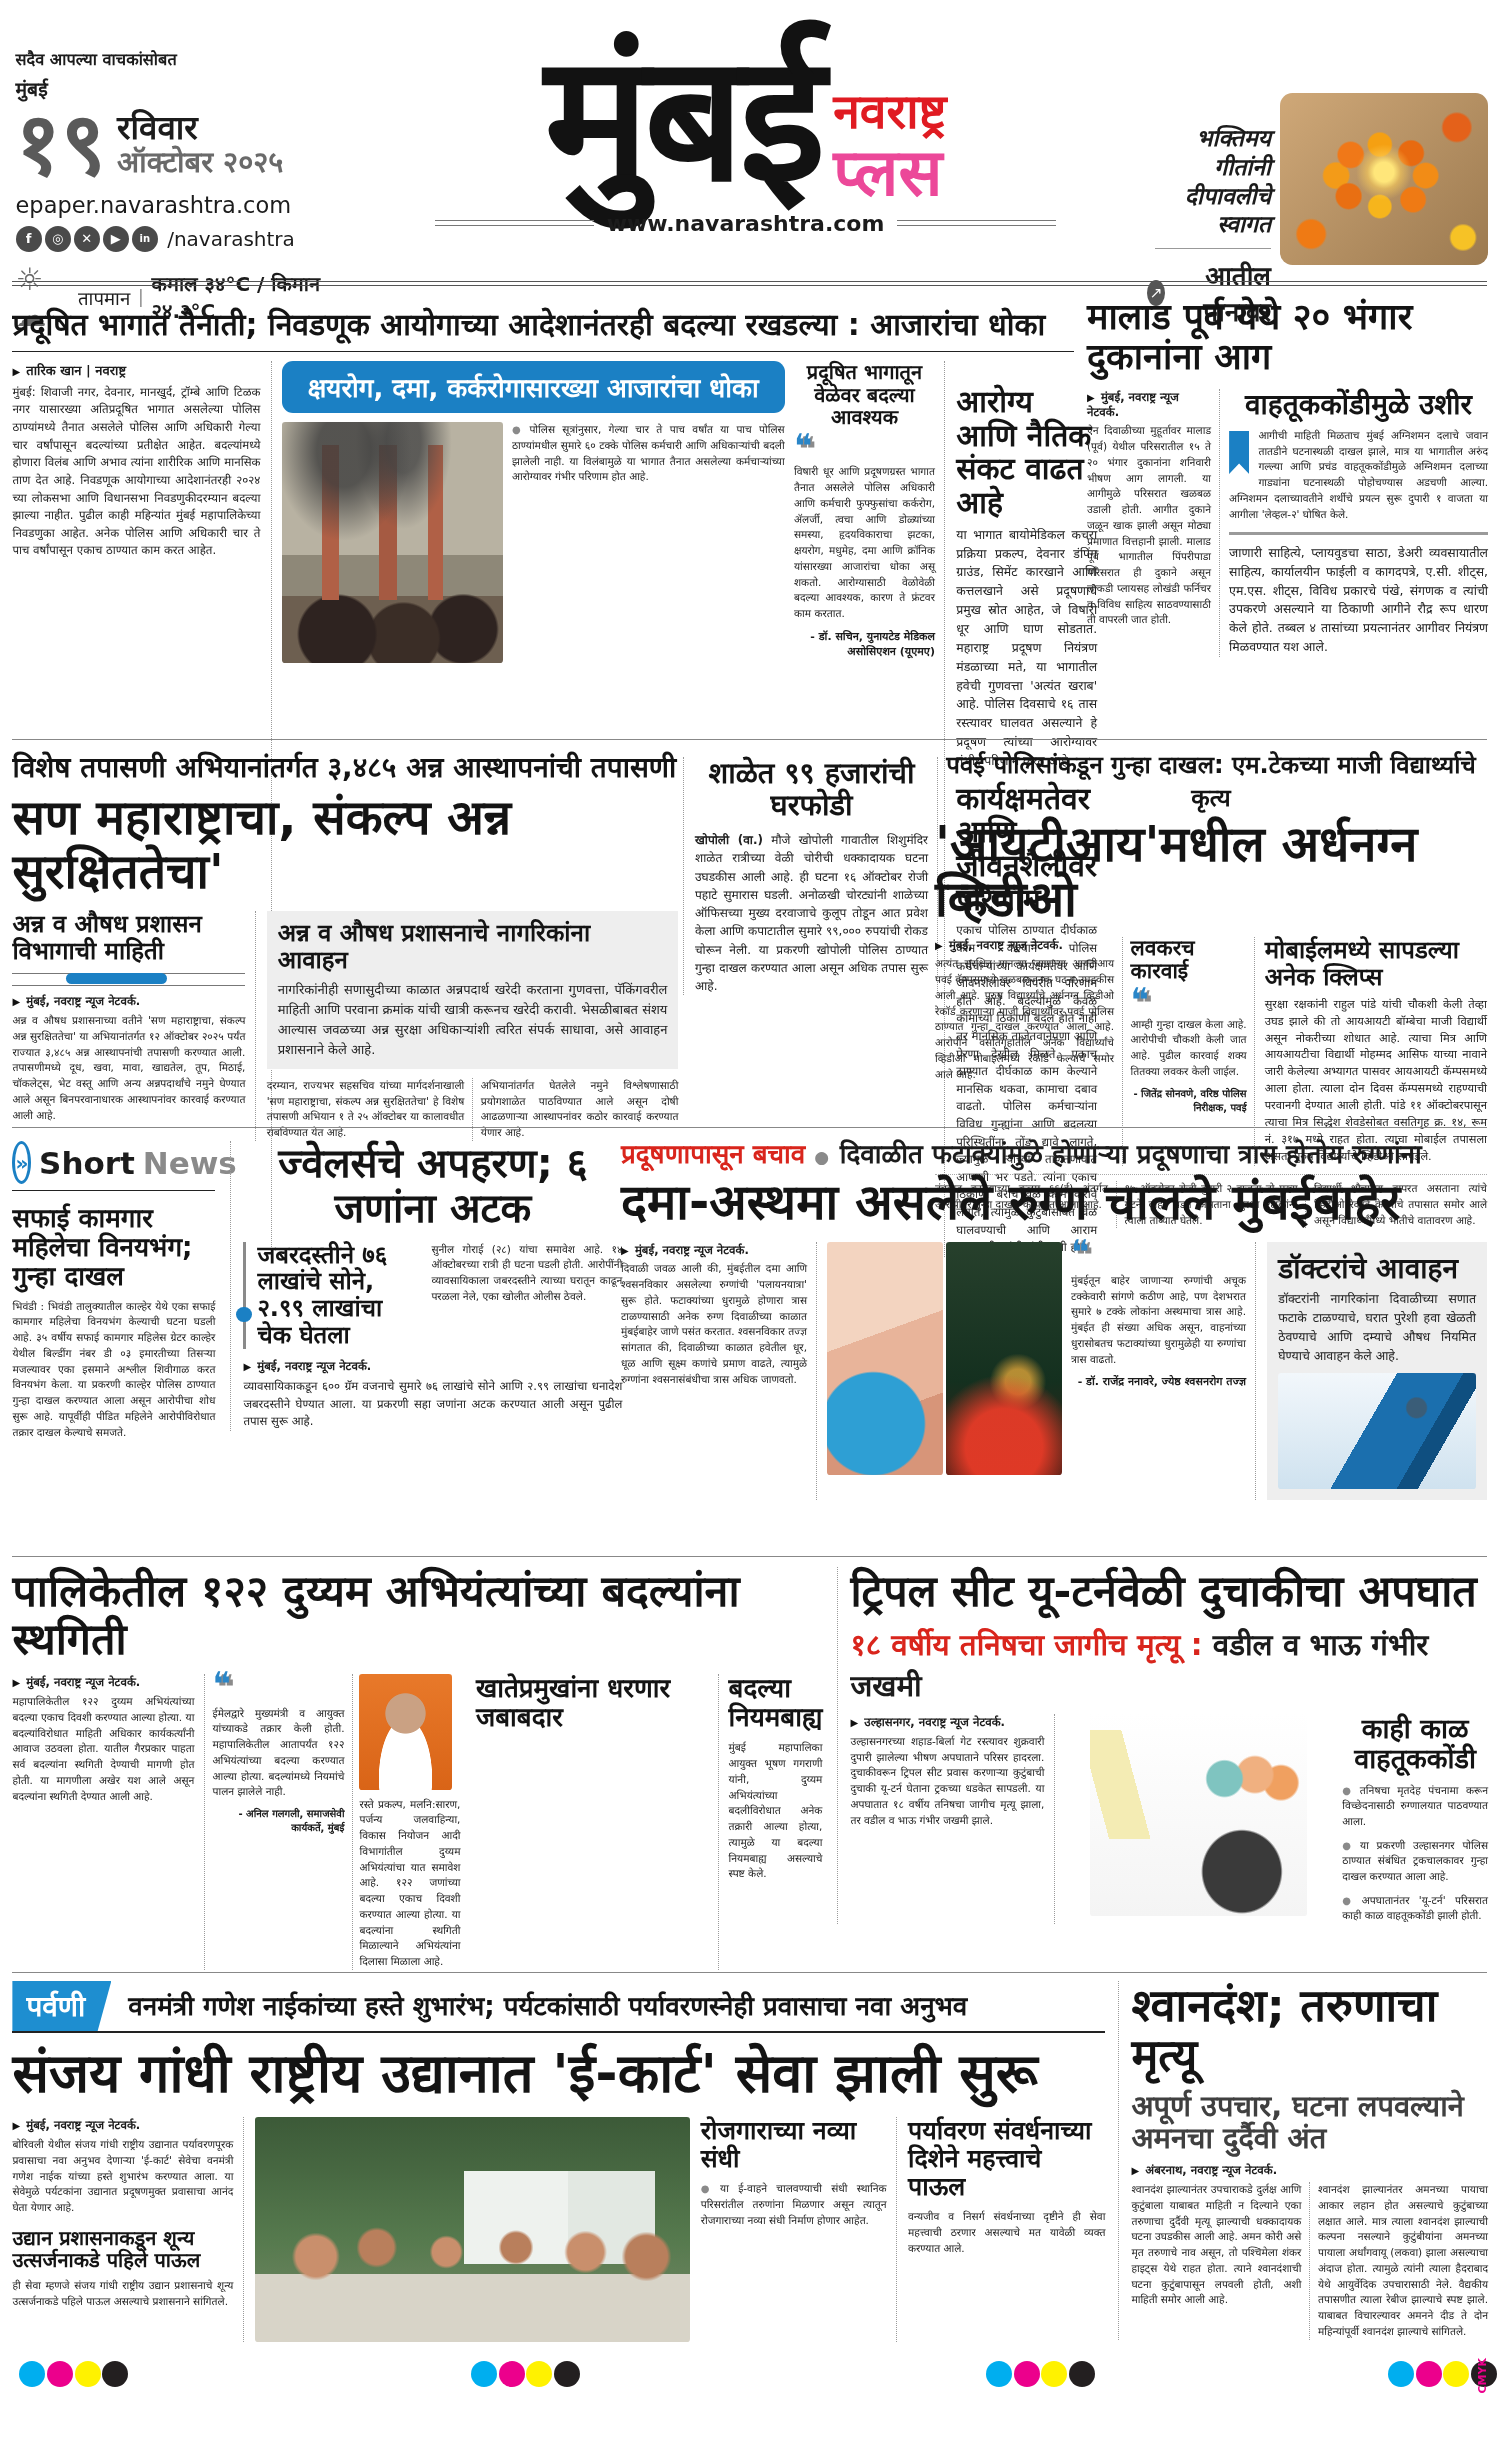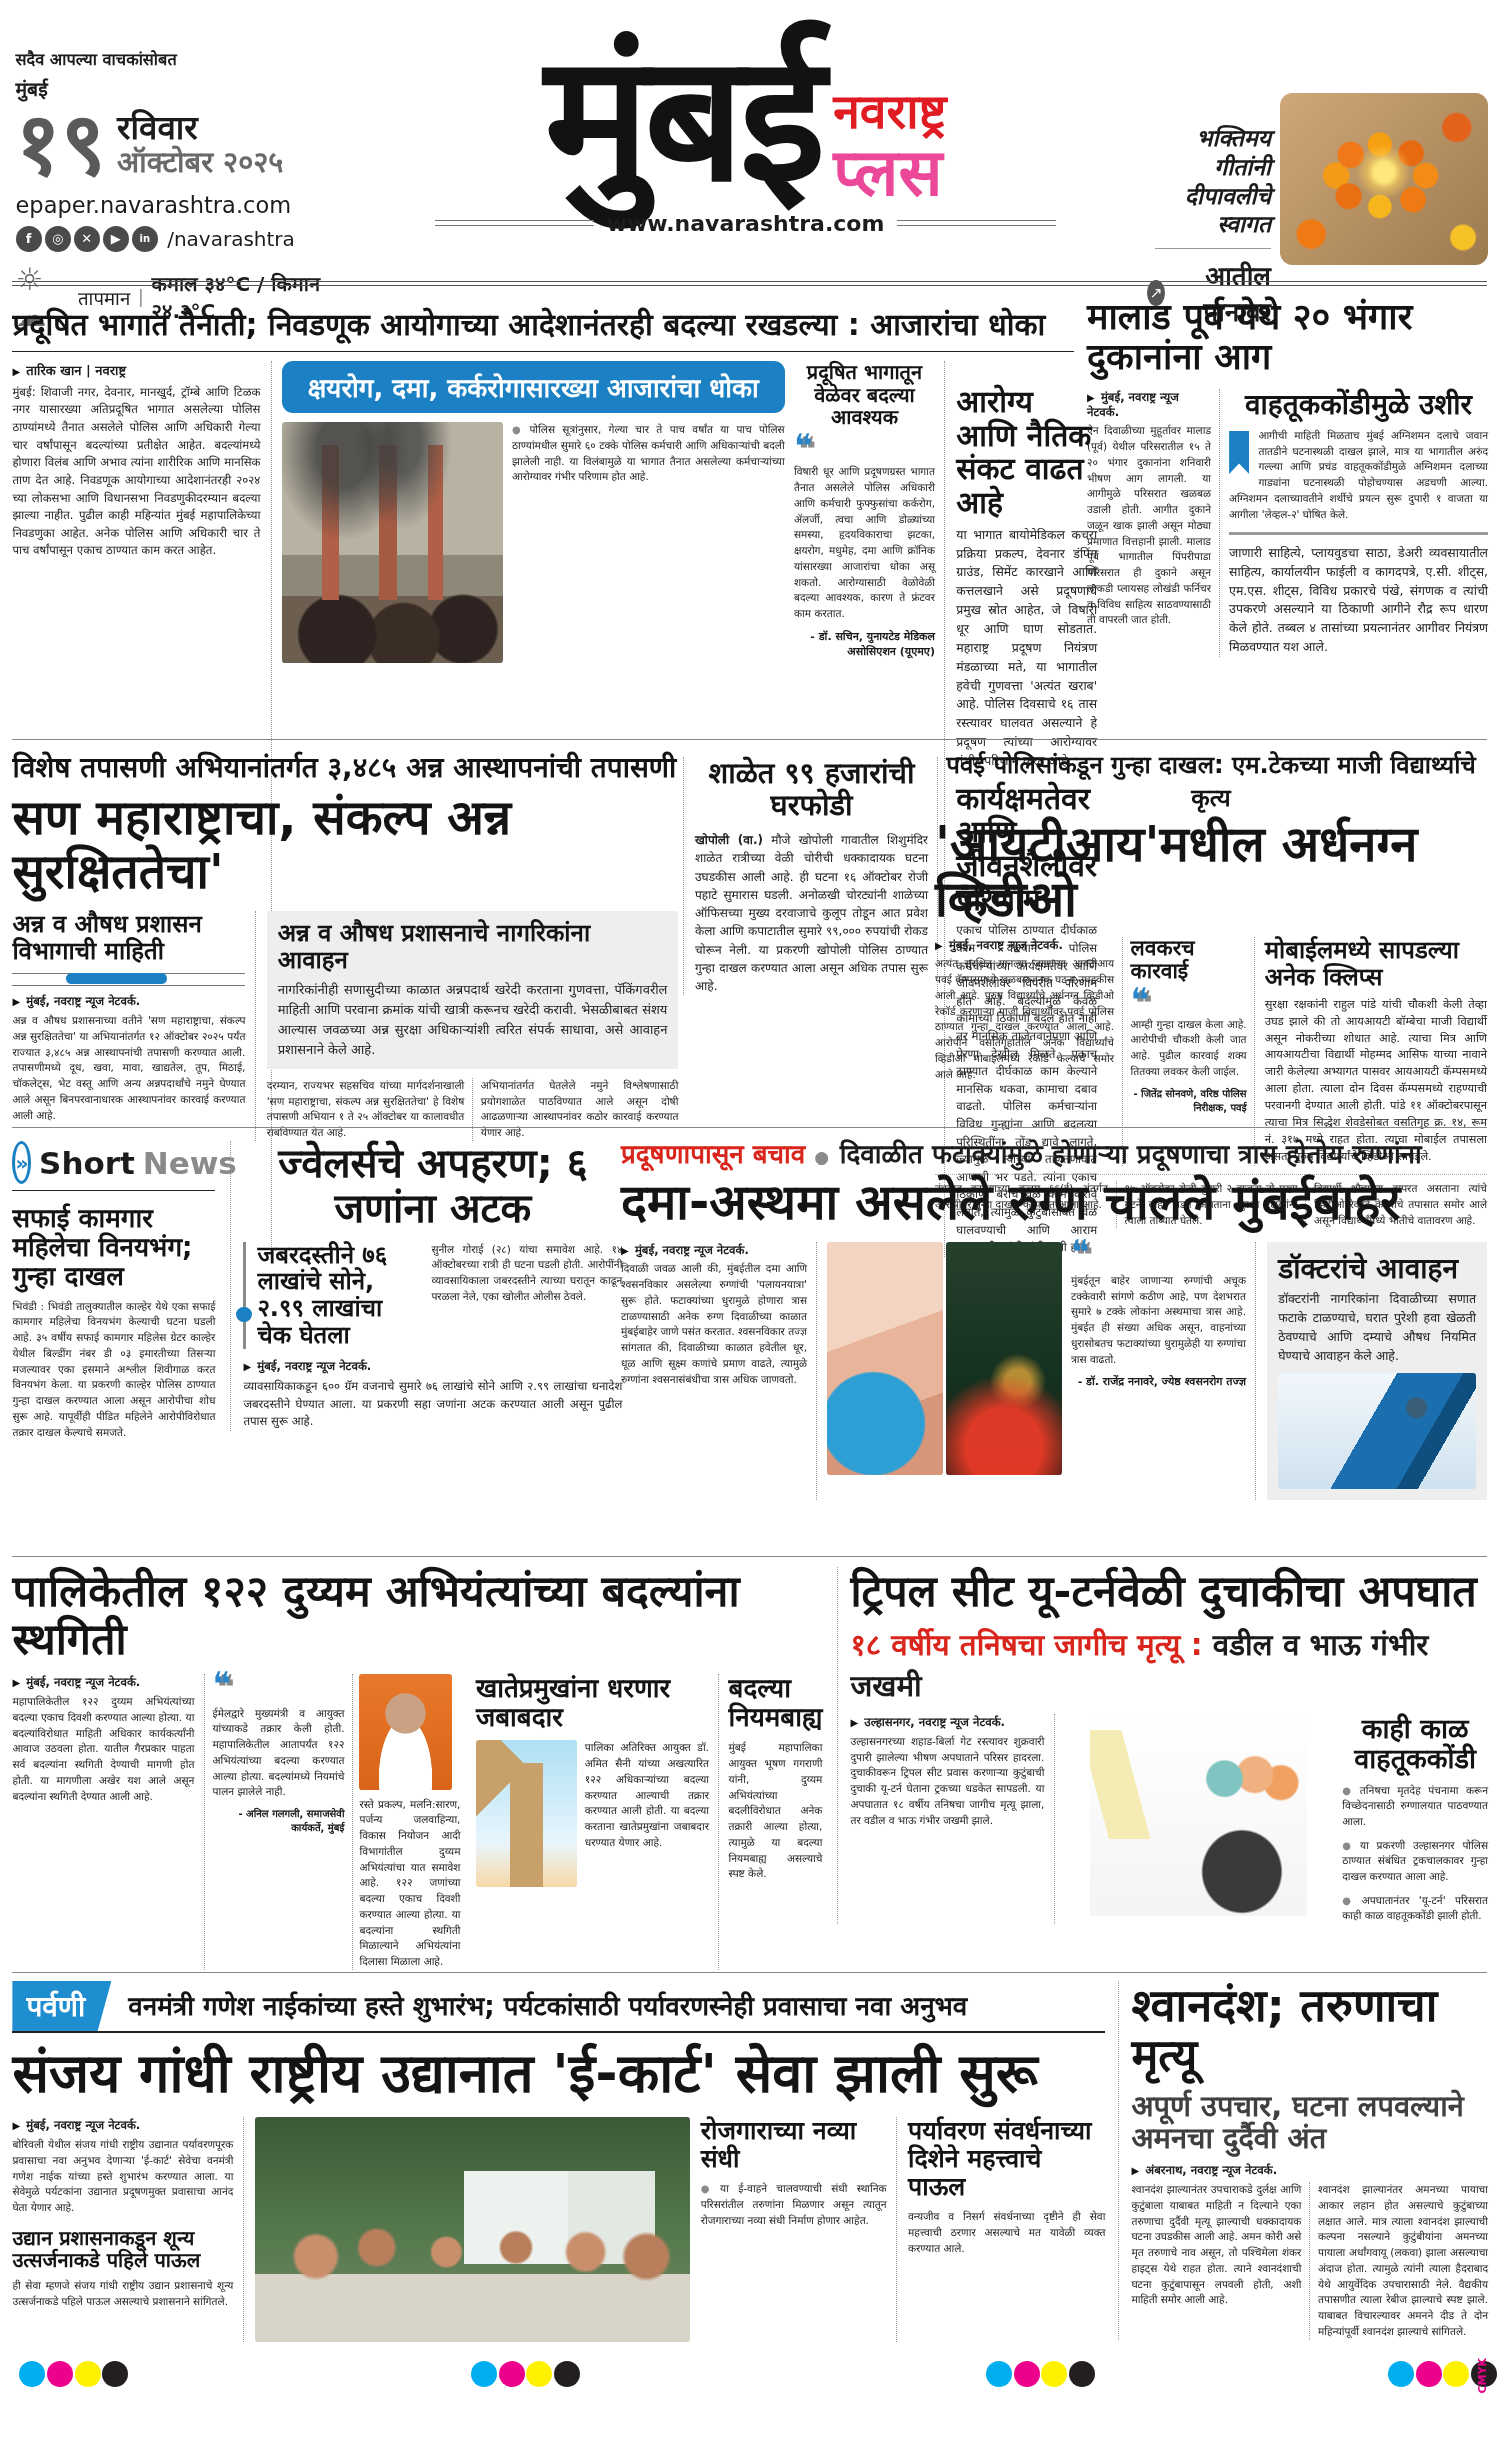--- a/index.html
+++ b/index.html
@@ -318,28 +318,20 @@
       <div style="width:101px;flex:none;padding:0 6.2px;">
         <div class="ph" style="width:93px;height:116px;
           background:
             radial-gradient(circle at 50% 34%, #caa183 0 22%, transparent 23%),
             radial-gradient(ellipse at 50% 90%, #ffffff 0 40%, transparent 41%),
             linear-gradient(#e8792a,#d96417);"></div>
         <div class="smallcol" style="margin-top:6.2px;">रस्ते प्रकल्प, मलनि:सारण, पर्जन्य जलवाहिन्या, विकास नियोजन आदी विभागांतील दुय्यम अभियंत्यांचा यात समावेश आहे. १२२ जणांच्या बदल्या एकाच दिवशी करण्यात आल्या होत्या. या बदल्यांना स्थगिती मिळाल्याने अभियंत्यांना दिलासा मिळाला आहे.</div>
       </div>
       <div class="vsep" style="width:233px;flex:none;padding:0 9.3px;">
         <div class="hd" style="font-size:26px;">खातेप्रमुखांना धरणार जबाबदार</div>
-        <div style="display:flex;margin-top:7.8px;">
-          <div class="ph" style="width:101px;height:147px;flex:none;
-            background:
-              linear-gradient(90deg, transparent 34%, #c8a06a 34% 66%, transparent 66%) 0 23px/100% 124px no-repeat,
-              conic-gradient(from 225deg at 50% 18%, #c8a06a 0 90deg, transparent 90deg),
-              linear-gradient(#aee0f5,#e8f5fc 70%,#f7d9a8);"></div>
-          <div class="smallcol" style="padding-left:7.8px;">पालिका अतिरिक्त आयुक्त डॉ. अमित सैनी यांच्या अखत्यारित १२२ अधिकाऱ्यांच्या बदल्या करण्यात आल्याची तक्रार करण्यात आली होती. या बदल्या करताना खातेप्रमुखांना जबाबदार धरण्यात येणार आहे.</div>
-        </div>
       </div>
       <div style="flex:1;padding-left:9.3px;">
         <div class="hd" style="font-size:26px;">बदल्या नियमबाह्य</div>
         <div class="smallcol" style="margin-top:7.8px;">मुंबई महापालिका आयुक्त भूषण गगराणी यांनी, दुय्यम अभियंत्यांच्या बदलीविरोधात अनेक तक्रारी आल्या होत्या, त्यामुळे या बदल्या नियमबाह्य असल्याचे स्पष्ट केले.</div>
       </div>
     </div>
   </div>
 
   <div class="abs" style="left:837px;top:1567px;width:651px;border-left:1.6px dotted #9a9a9a;padding-left:12.4px;box-sizing:border-box;">
     <div class="hd" style="font-size:43px;">ट्रिपल सीट यू-टर्नवेळी दुचाकीचा अपघात</div>

